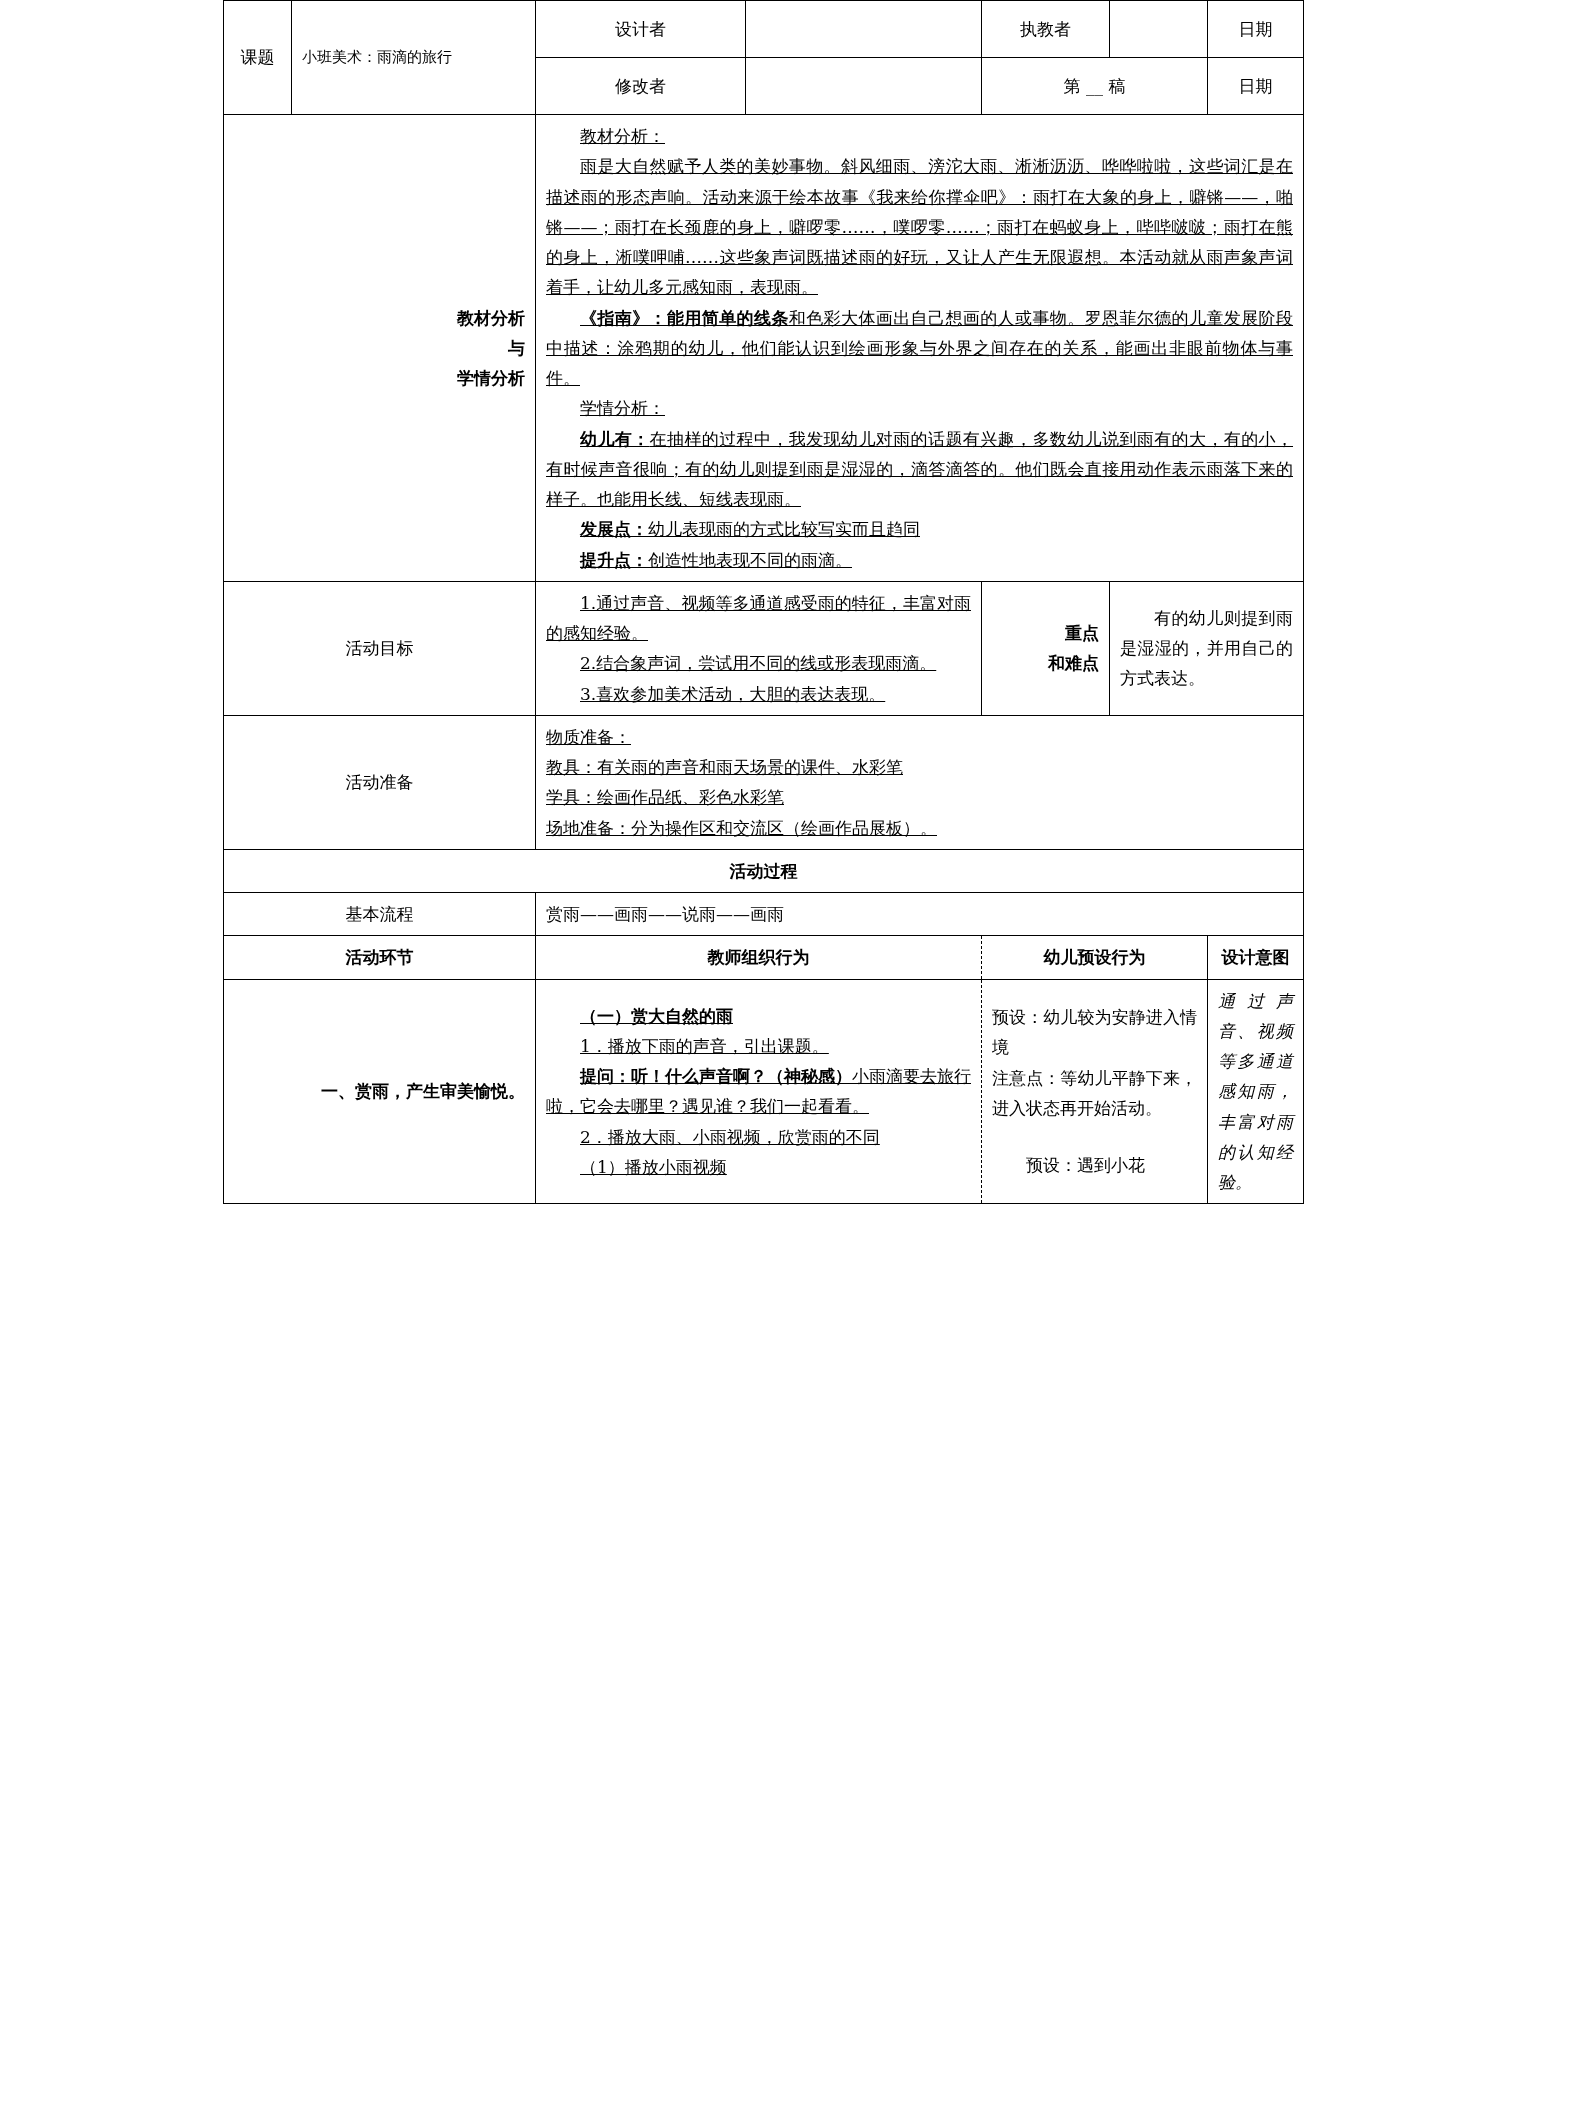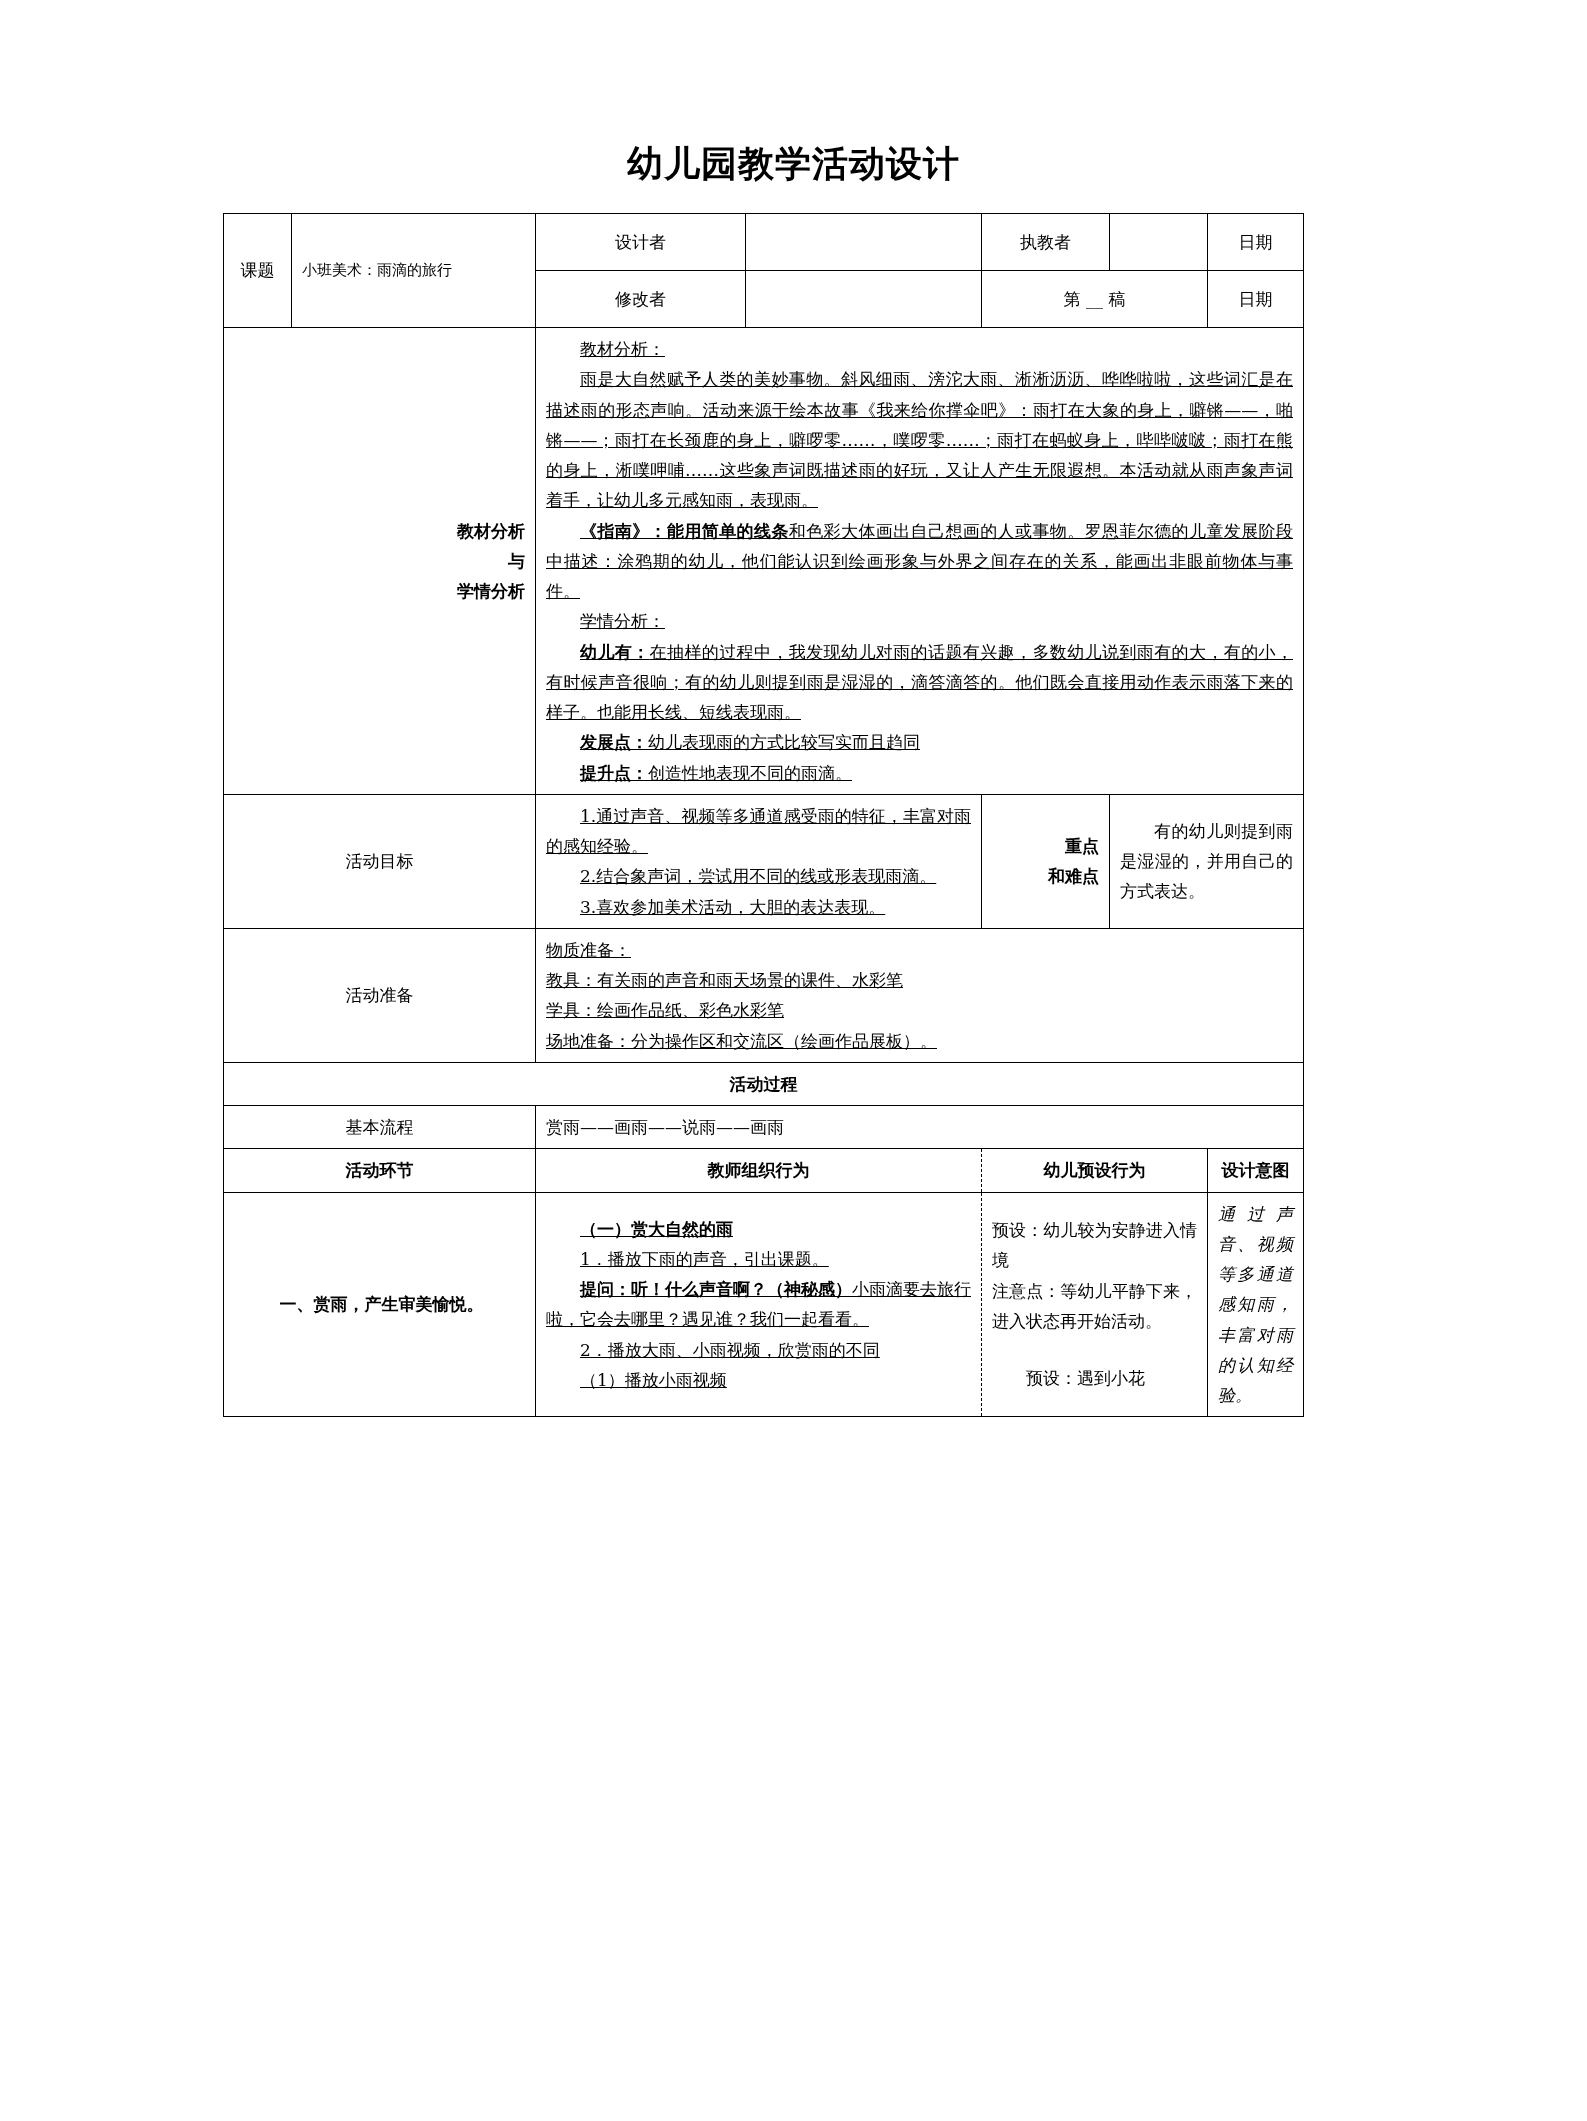--- a/index.html
+++ b/index.html
@@ -98,21 +98,20 @@
   }
   .vtop { vertical-align: top; text-decoration: underline; }
   .vmid { vertical-align: middle; }
   .goal-list p { margin: 0; }
 </style>
 </head>
 <body>
 
 <div class="page">
 
-  <h1 class="doc-title">幼儿园教学活动设计</h1>
 
   <table class="main">
     <colgroup>
       <col style="width:68px">
       <col style="width:244px">
       <col style="width:100px">
       <col style="width:110px">
       <col style="width:70px">
       <col style="width:166px">
       <col style="width:128px">
@@ -190,21 +189,21 @@
     </tr>
 
     <tr>
       <td class="colhead" colspan="2">活动环节</td>
       <td class="colhead dashed-right" colspan="4">教师组织行为</td>
       <td class="colhead dashed-left" colspan="2">幼儿预设行为</td>
       <td class="colhead">设计意图</td>
     </tr>
 
     <tr>
-      <td class="lbl-sm vmid" colspan="2" style="text-align:center; padding-left:14px;">一、赏雨，产生审美愉悦。</td>
+      <td class="lbl-sm vmid" colspan="2" style="text-align:right; padding-left:14px;">一、赏雨，产生审美愉悦。</td>
 
       <td class="body-text vtop dashed-right" colspan="4">
         <p class="ind b">（一）赏大自然的雨</p>
         <p class="ind">1．播放下雨的声音，引出课题。</p>
         <p class="ind"><span class="b">提问：听！什么声音啊？（神秘感）</span><span>小雨滴要去旅行啦，它会去哪里？遇见谁？我们一起看看。</span></p>
         <p class="ind">2．播放大雨、小雨视频，欣赏雨的不同</p>
         <p class="ind">（1）播放小雨视频</p>
       </td>
 
       <td class="body-text vmid narrow-col dashed-left" colspan="2">

